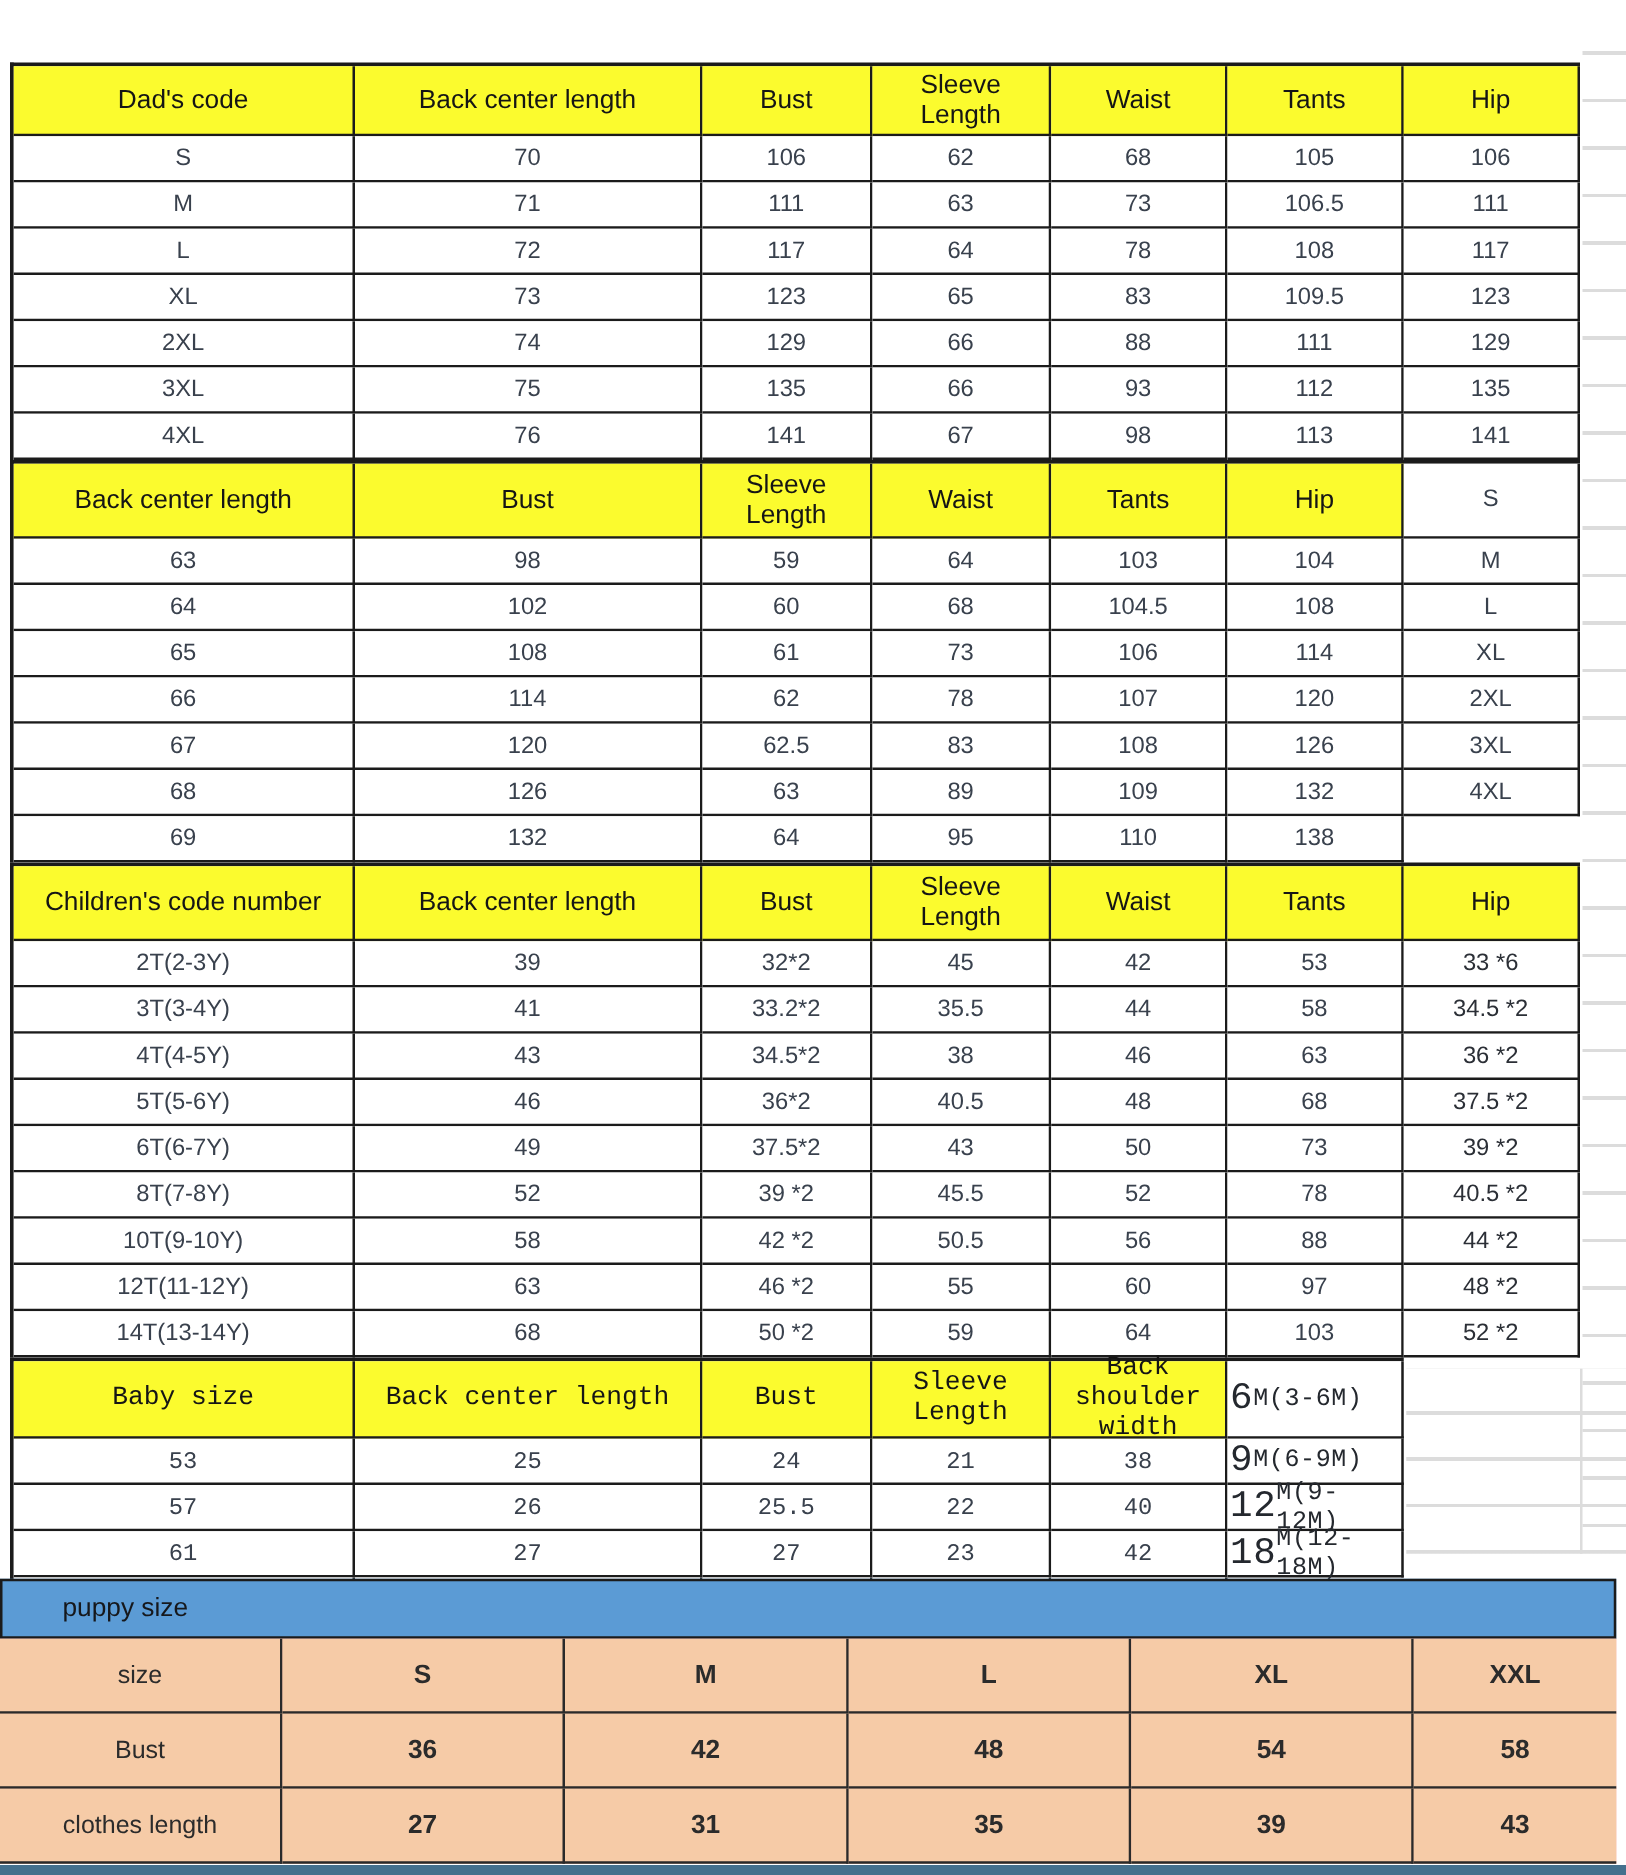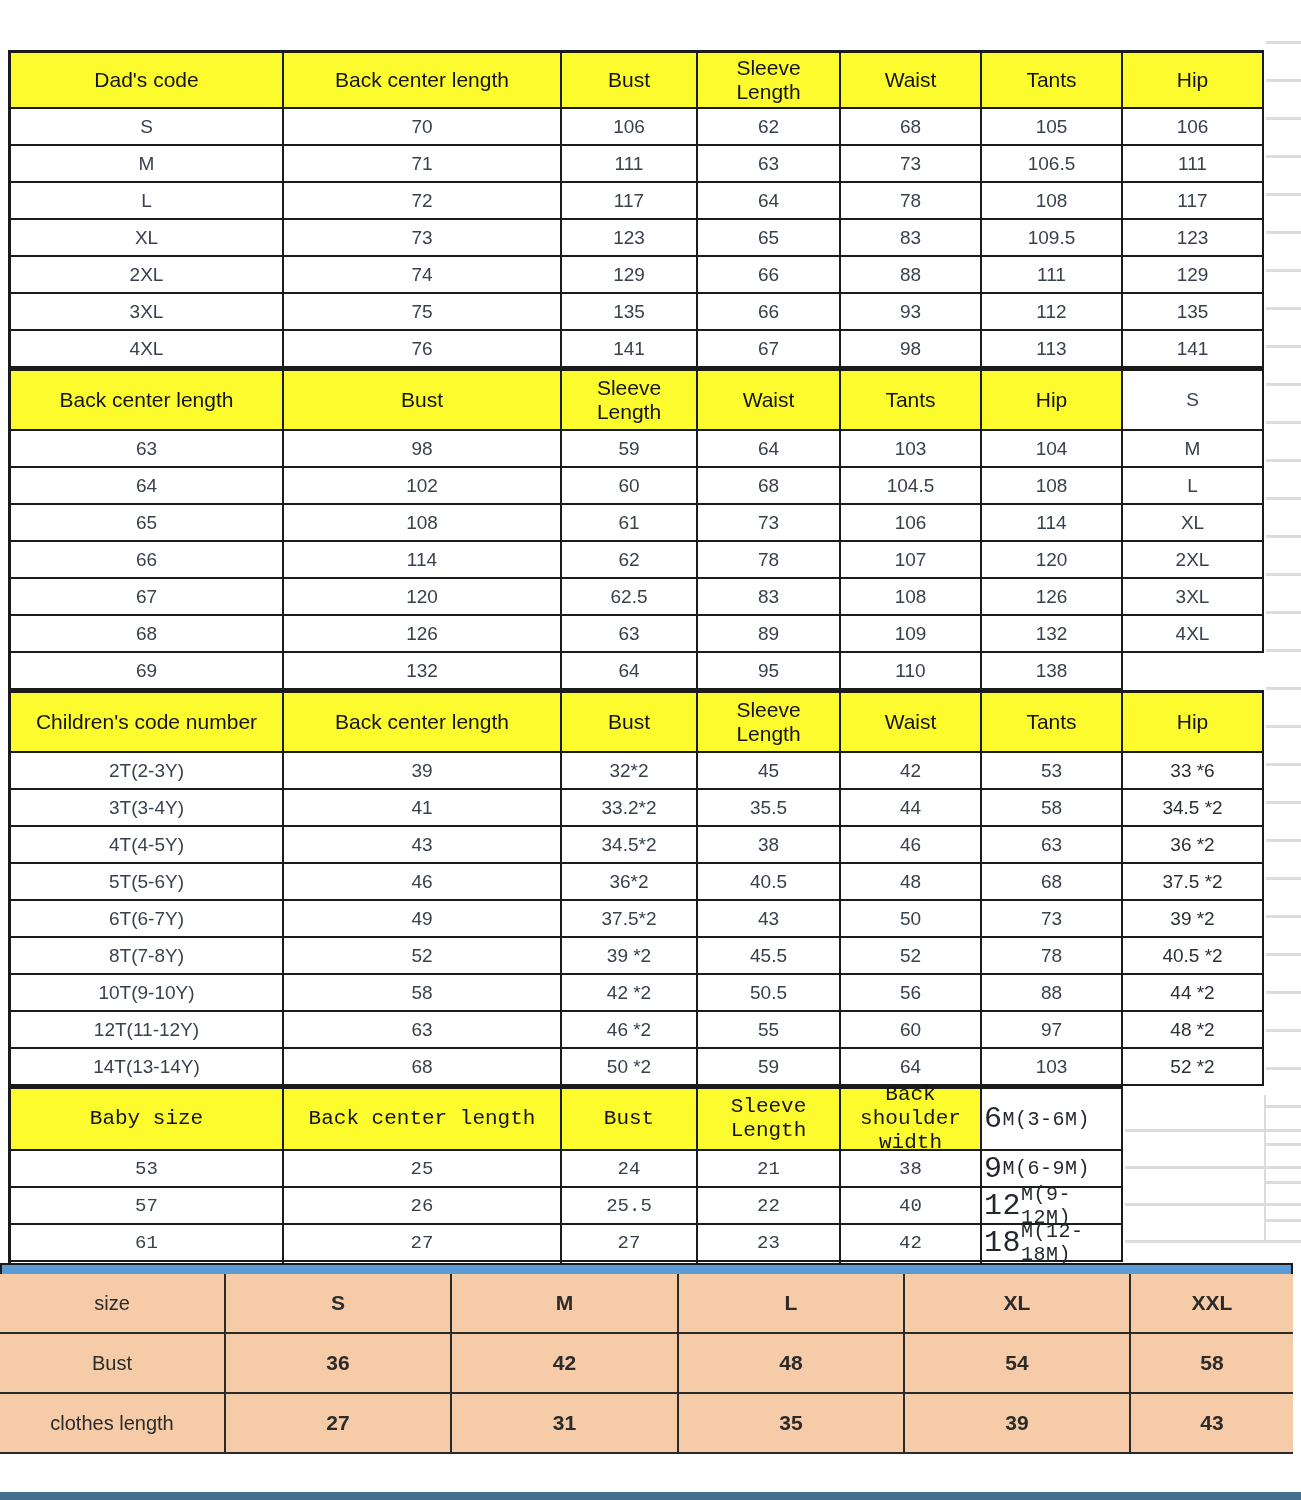--- a/index.html
+++ b/index.html
@@ -33,21 +33,21 @@
   
   .sliver { position:absolute; left:1266px; top:6px; width:35px; height:1237px;
             background:repeating-linear-gradient(to bottom, transparent 0 35px, #dcdcdc 35px 38px); }
   .baby-right { position:absolute; left:1125px; top:1095px; width:176px; height:148px;
             background:repeating-linear-gradient(to bottom, transparent 0 34px, #dcdcdc 34px 37px); }
   .baby-right .vline { position:absolute; left:139px; top:0; width:2px; height:100%; background:#dcdcdc; }
 
   .puppy-bar { position:absolute; left:0; top:1263px; width:1293px; height:48px; background:#5b9bd5;
                border:2px solid #1b1b1b; display:flex; align-items:center; padding-left:48px;
                font-size:21px; color:#16181c; }
-  .puppy-table { position:absolute; left:0; top:1274px; width:1293px; display:grid;
+  .puppy-table { position:absolute; left:0; top:1311px; width:1293px; display:grid;
                  grid-template-columns:226px 226px 227px 226px 226px 162px;
                  grid-template-rows:60px 60px 60px; background:#fca5a5; }
   .ptd { display:flex; align-items:center; justify-content:center; font-size:20px; color:#2b2b2b;
          border-right:2px solid #2a2a2a; border-bottom:2px solid #2a2a2a; background:#f6cba7; }
   .ptd.val { font-weight:bold; font-size:21px; }
   .ptd:nth-child(6n) { border-right:none; }
 
   .bottom-strip { position:absolute; left:0; top:1492px; width:1301px; height:8px; background:#44708d; }
 </style>
 </head>

